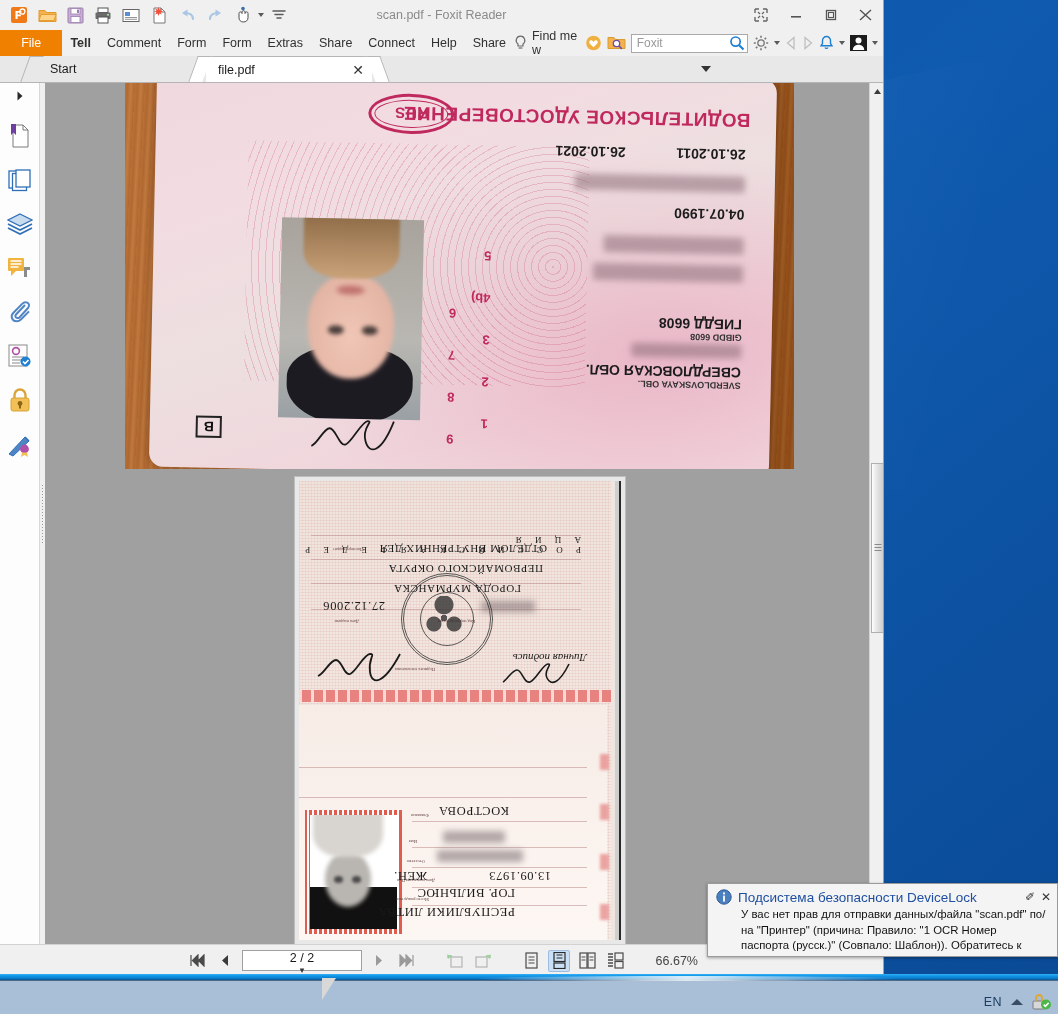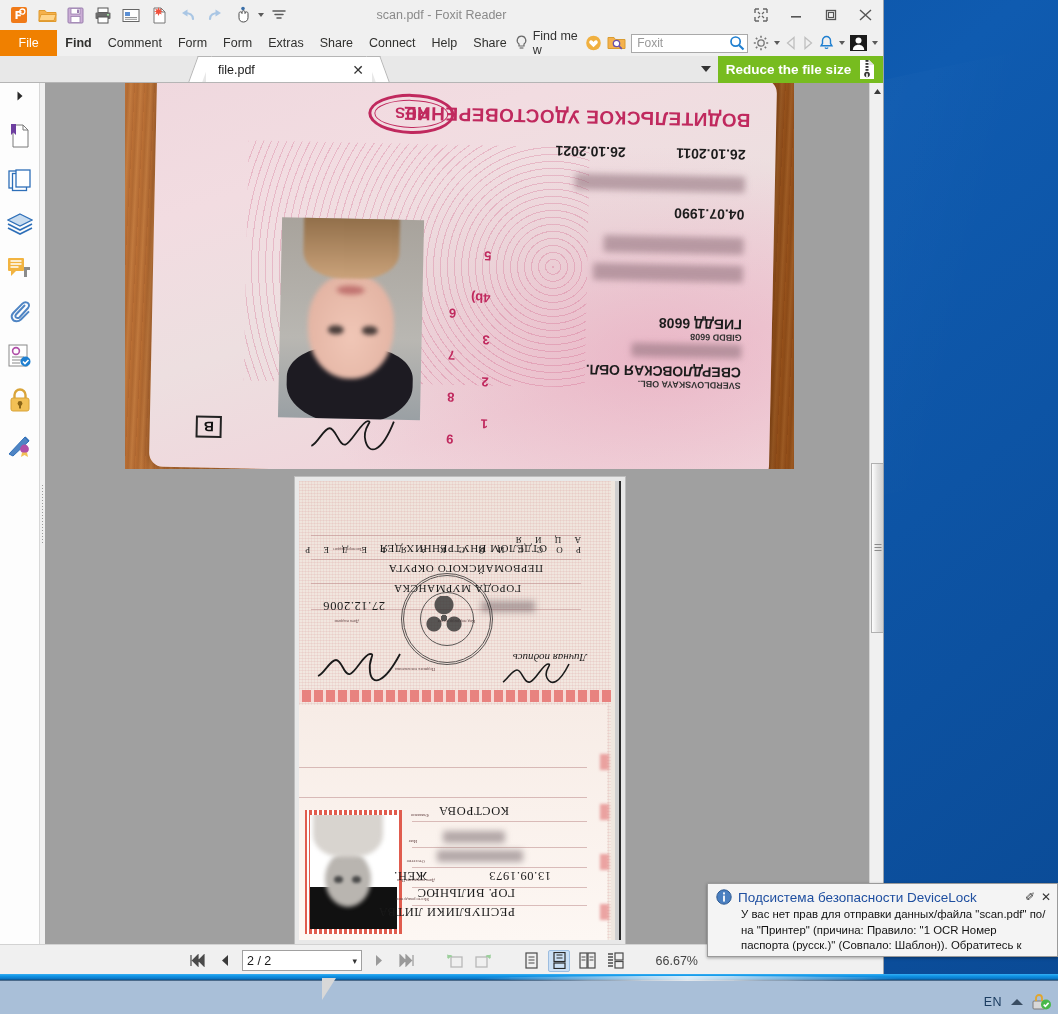--- a/index.html
+++ b/index.html
@@ -368,21 +368,21 @@
   
   #statusbar {
     position:absolute; left:0; bottom:0; width: 884px; height: 32px;
     background:#f0f0f0; border-top:1px solid #d2d2d2;
     display:flex; align-items:center; justify-content:center; gap: 6px;
   }
   .sb-ico { width: 22px; height: 22px; display:flex;align-items:center;justify-content:center; }
   .sb-ico.active { background:#cce0f5; border:1px solid #9cbde0; border-radius:2px; }
   #pagebox {
     width: 120px; height: 21px; background:#fff; border:1px solid #a0a0a0;
-    display:flex; align-items:center; padding: 0 4px; font-size: 12.5px; color:#1a1a1a;
+    display:flex; align-items:center; padding: 0 4px; font-size: 12.5px; color:#1a1a1a;flex-direction:column;
   }
   #pagebox .val { flex:1; }
   #zoomval { font-size: 12.5px; color: #444; margin-left: 14px; min-width: 52px; text-align:right;}
   .sb-sep { width: 14px; }
 
   
   #notify {
     position: absolute; left: 707px; top: 883px; width: 351px; height: 74px;
     background: #f4f4f4; border: 1px solid #9a9a9a;
     box-shadow: 0 1px 3px rgba(0,0,0,0.35);
@@ -501,21 +501,21 @@
       <div class="wc">
         <svg width="15" height="14" viewBox="0 0 15 14">
             <path d="M2 2l11 10M13 2L2 12" stroke="#555" stroke-width="1.4"></path>
           </svg>
       </div>
     </div>
   </div>
 
   <div id="menubar">
     <div id="file-tab">File</div>
-    <div class="menu-item bold">Find</div>
+    <div class="menu-item bold">Tell</div>
     <div class="menu-item">Comment</div>
     <div class="menu-item">Form</div>
     <div class="menu-item">Form</div>
     <div class="menu-item">Extras</div>
     <div class="menu-item">Share</div>
     <div class="menu-item">Connect</div>
     <div class="menu-item">Help</div>
     <div class="menu-item">Share</div>
 
     <div id="menu-right">
@@ -579,44 +579,32 @@
             <rect width="17" height="16" fill="#1b1b1b"></rect>
             <circle cx="8.5" cy="5.4" r="3" fill="#fff"></circle>
             <path d="M2.8 15c0-3.2 2.5-5.3 5.7-5.3S14.2 11.8 14.2 15z" fill="#fff"></path>
           </svg>
       </span>
       <span class="mini-caret"></span>
     </div>
   </div>
 
   <div id="tabstrip">
+    <div class="doctab" id="tab-start">
+      <span class="skewL"></span>
+      <span class="skewR"></span>
+      <span class="tl">Start</span>
+    </div>
     <div class="doctab" id="tab-scan">
       <span class="skewL"></span>
       <span class="skewR"></span>
       <span class="tl">file.pdf</span>
       <span id="tab-close">✕</span>
     </div>
     <div id="tab-overflow-caret"></div>
-    <div id="reduce-banner">
-      <span>Reduce the file size</span>
-      <span>
-        <svg width="16" height="21" viewBox="0 0 16 21">
-            <path d="M1 1h9l5 5v14H1z" fill="#fff"></path>
-            <path d="M10 1v5h5" fill="#e4e4e4"></path>
-            <g fill="#333">
-              <rect x="6.5" y="1" width="3" height="1.8"></rect>
-              <rect x="6.5" y="4" width="3" height="1.8"></rect>
-              <rect x="6.5" y="7" width="3" height="1.8"></rect>
-              <rect x="6.5" y="10" width="3" height="1.8"></rect>
-            </g>
-            <circle cx="8" cy="15.5" r="2.8" fill="#333"></circle>
-            <rect x="7.2" y="14.5" width="1.6" height="3.5" fill="#fff"></rect>
-          </svg>
-      </span>
-    </div>
   </div>
 
   <div id="body-area">
 
     <div id="navpanel">
       <div class="expander">
         <svg width="12" height="14" viewBox="0 0 12 14">
             <path d="M3.5 2.5 8.5 7 3.5 11.5z" fill="#2a2a2a"></path>
           </svg>
       </div>

